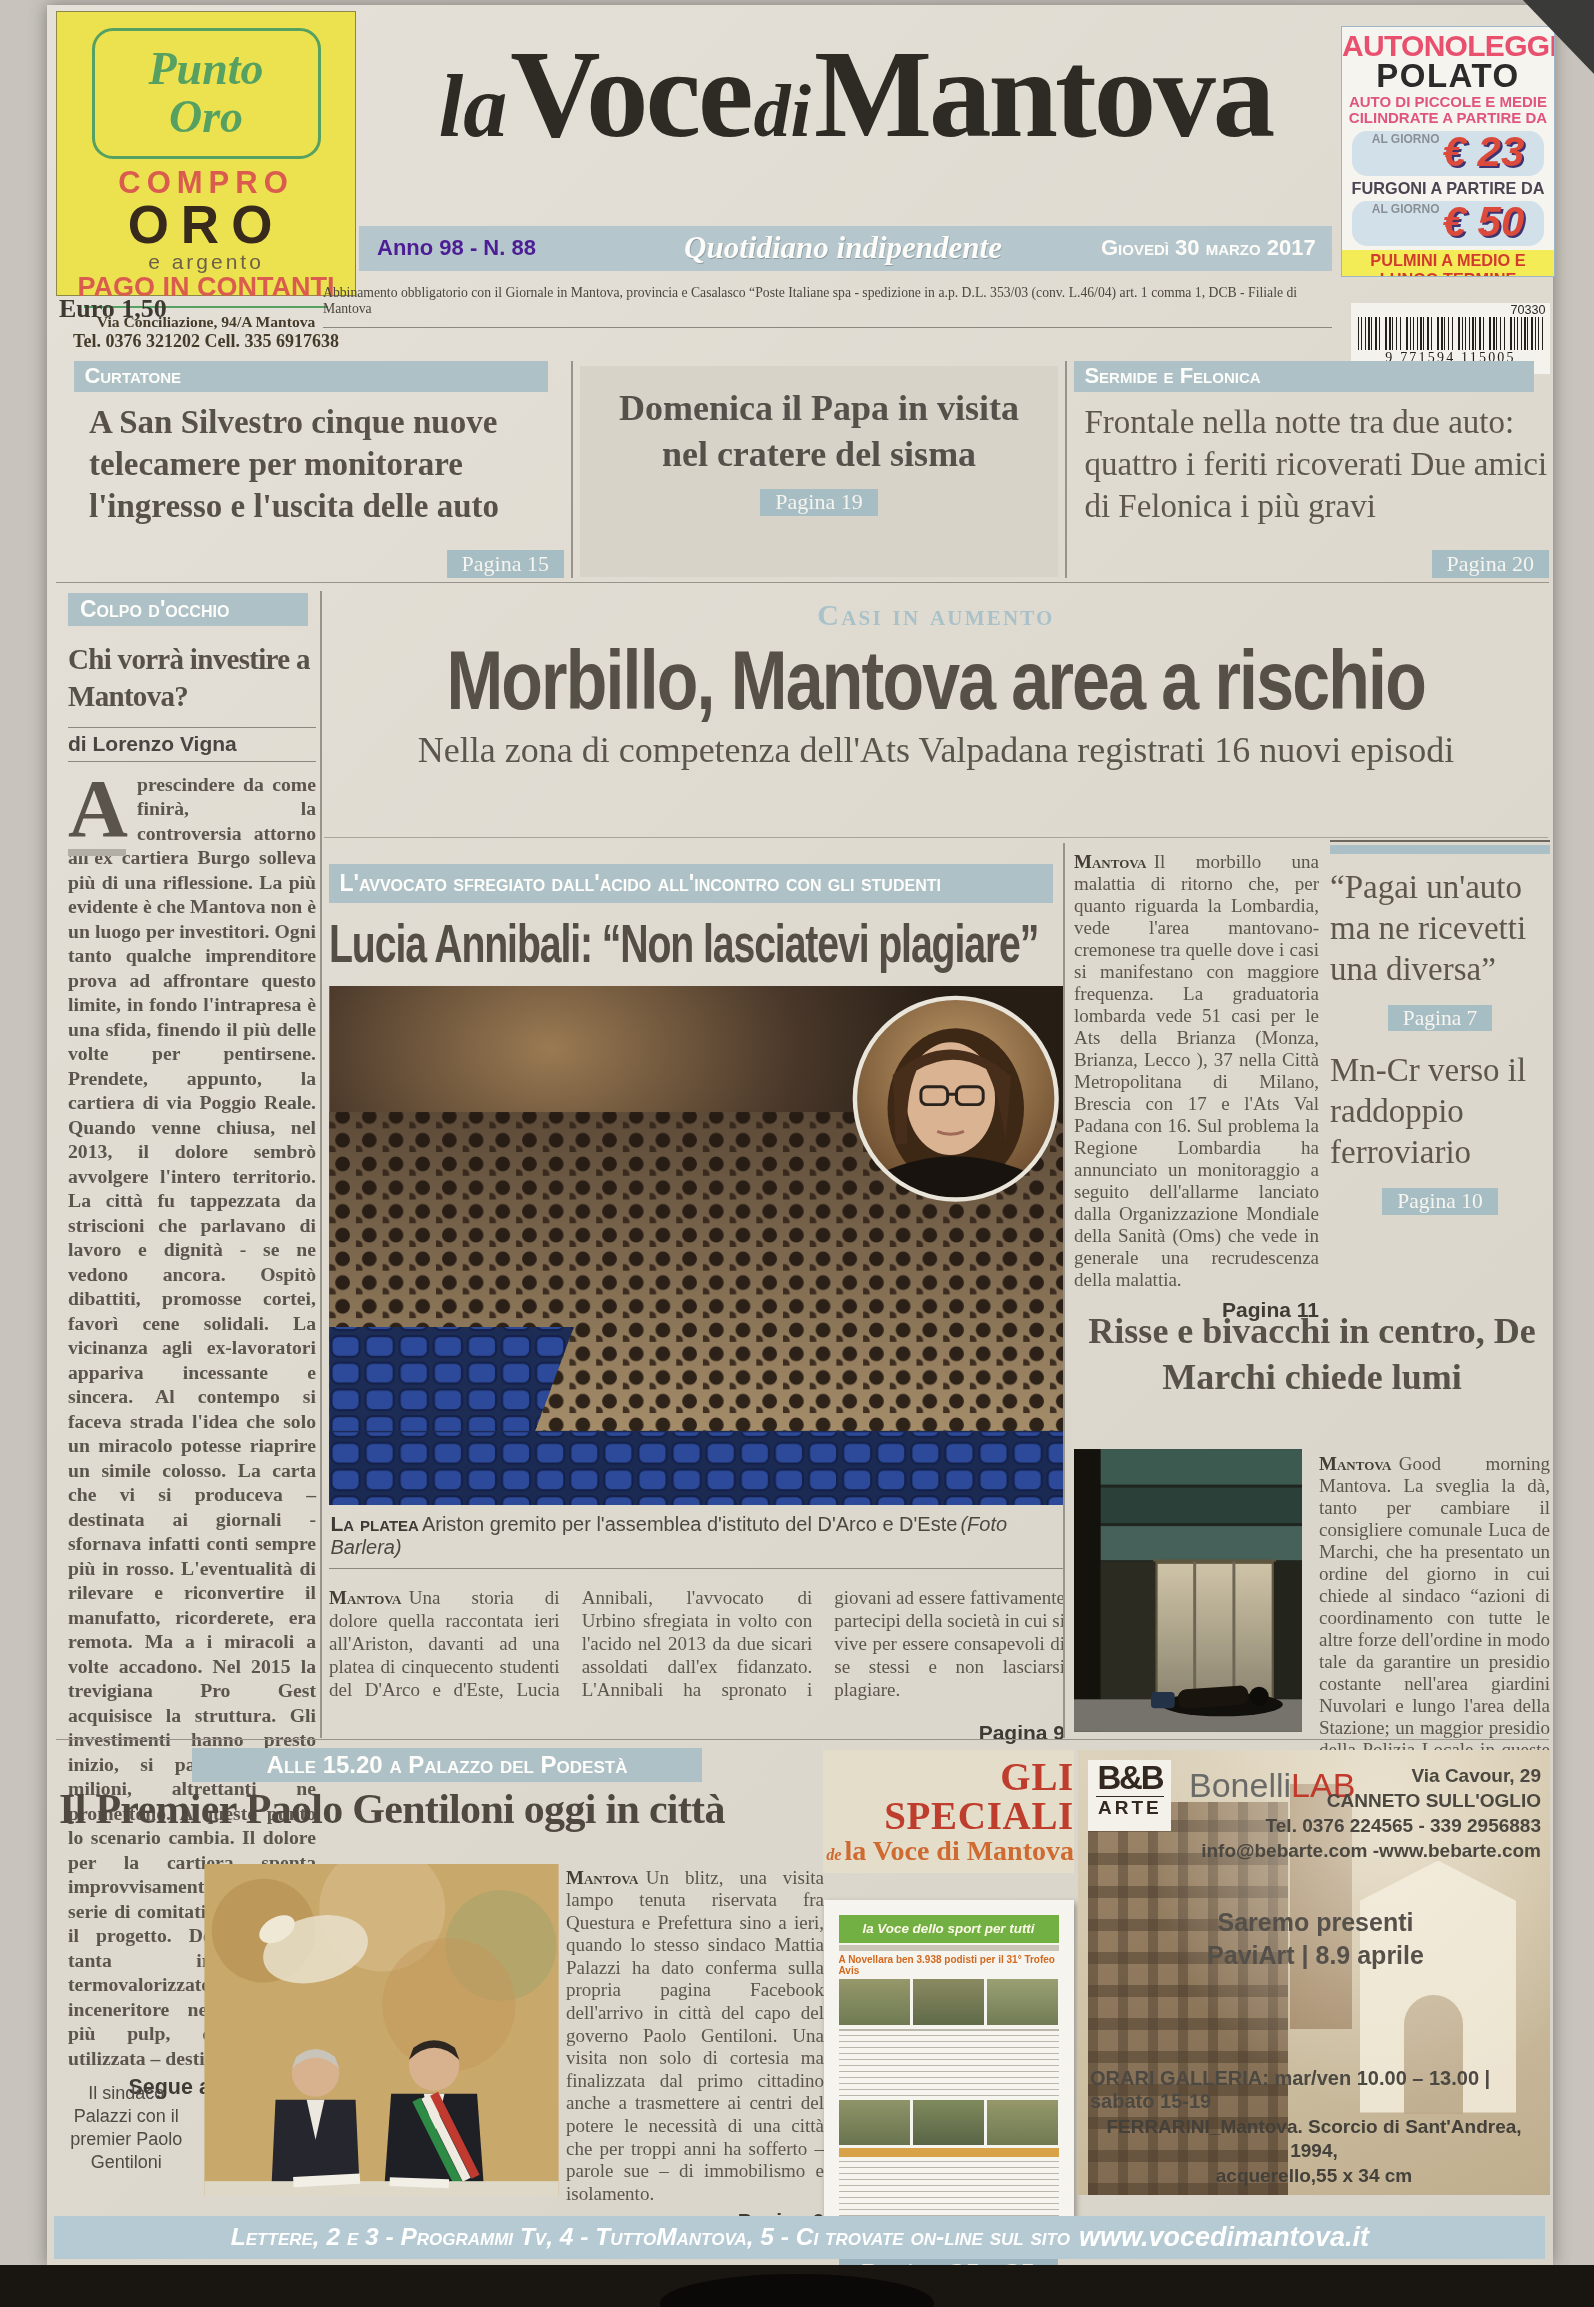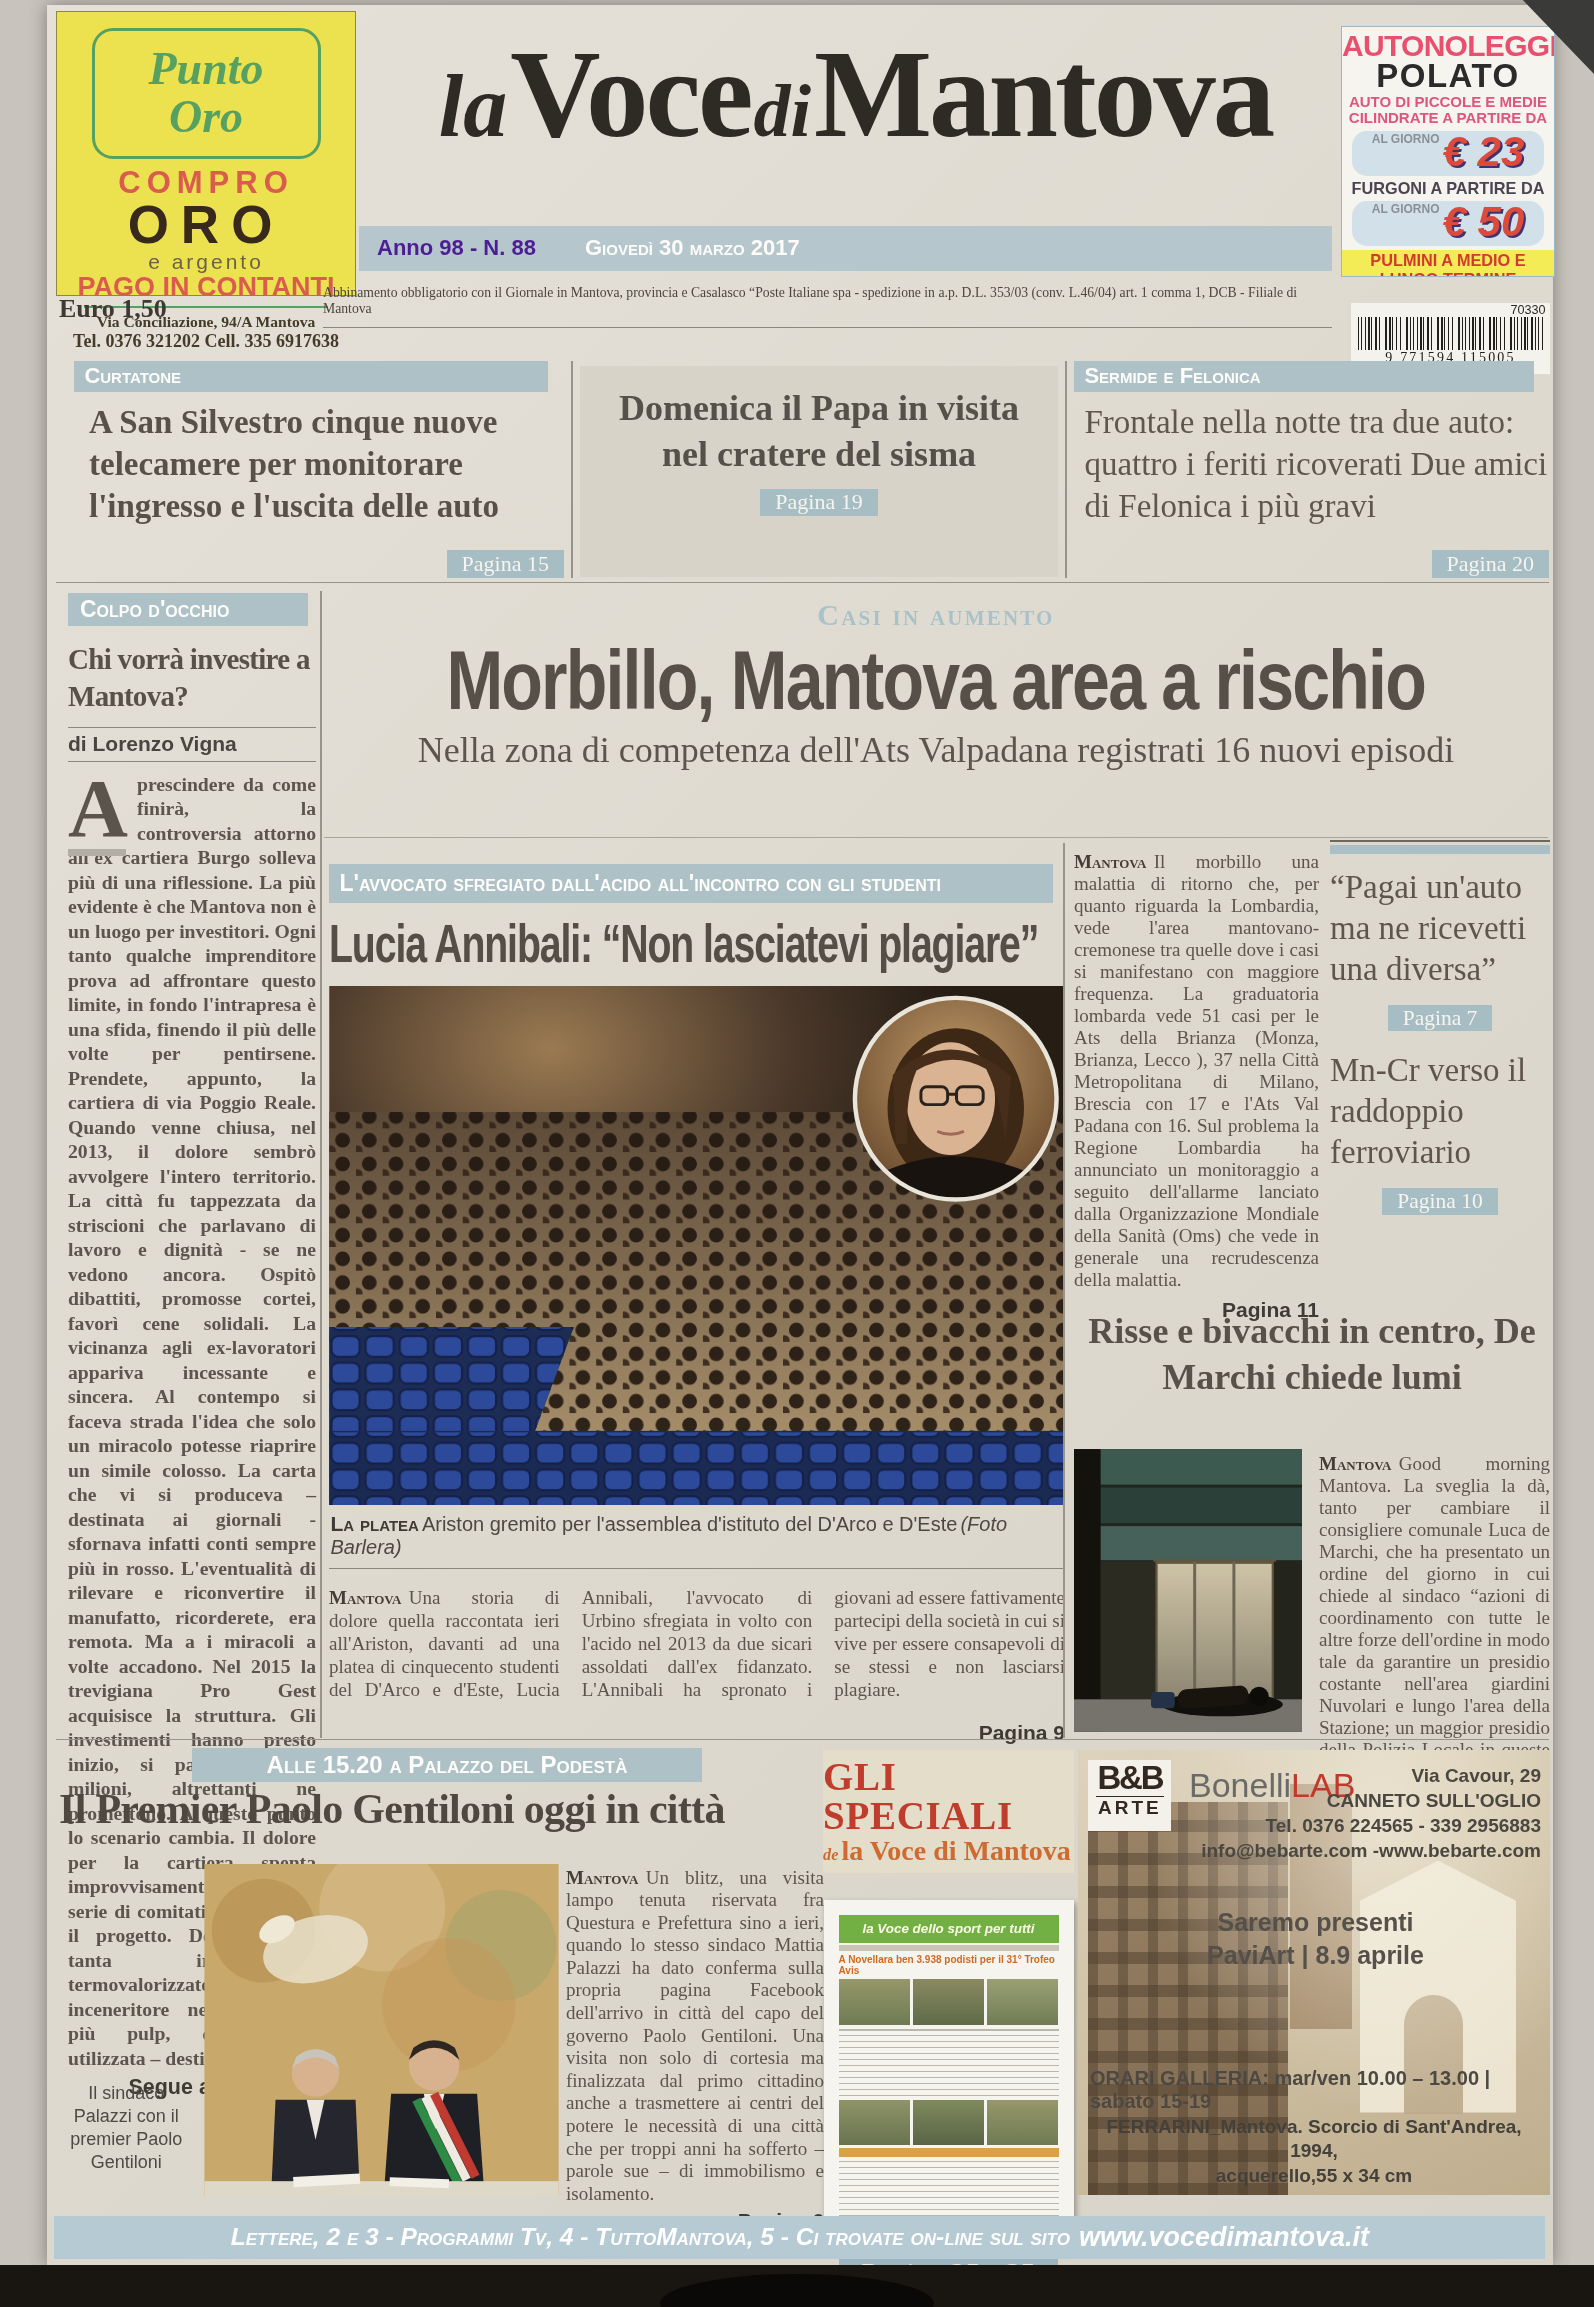--- a/index.html
+++ b/index.html
@@ -79,20 +79,21 @@
       <span class="eprice" style="font-size:42px;line-height:39px;">€ 50</span>
     </div>
     <div style="background:#f4ec56;padding:0.7px 0;">
       <span class="sans" style="color:#d23a2e;font-weight:bold;font-size:16.3px;">PULMINI A MEDIO E LUNGO TERMINE</span>
     </div>
 
   </div>
 
   <div class="abs" style="left:312px;top:221px;width:973px;height:45px;background:#b5c7cd;display:flex;align-items:center;">
     <div class="sans" style="color:#4c1d95;font-weight:bold;font-size:22px;margin-left:18px;width:208px;">Anno 98 - N. 88</div>
+    <div style="flex:1;text-align:center;color:#fdfcf8;font-style:italic;font-weight:bold;font-size:31px;text-shadow:0.7px 0.7px 0.7px #8a9aa0;">Quotidiano indipendente</div>
     <div class="sans" style="color:#fdfcf8;font-weight:bold;font-variant:small-caps;font-size:22px;margin-right:16.3px;">Giovedì 30 marzo 2017</div>
   </div>
   <div class="abs" style="left:276px;top:280px;width:1009px;color:#4c463e;font-size:13.7px;border-bottom:1.5px solid #8d887f;padding-bottom:10.4px;">Abbinamento obbligatorio con il Giornale in Mantova, provincia e Casalasco “Poste Italiane spa - spedizione in a.p. D.L. 353/03 (conv. L.46/04) art. 1 comma 1, DCB - Filiale di Mantova</div>
   <div class="abs" style="left:12px;top:289px;font-size:26px;font-weight:bold;color:#3e3932;">Euro 1,50</div>
 
   <div class="abs" style="left:1304px;top:298px;width:199px;height:70px;background:#f4f2ec;padding-top:1.5px;">
     <div class="sans" style="position:absolute;right:4.5px;top:0;font-size:12.6px;color:#2b2926;">70330</div>
     <div style="margin:13.4px 7.4px 0;height:33px;background:repeating-linear-gradient(90deg,#23201c 0 1.5px,#f4f2ec 1.5px 3px,#23201c 3px 3.7px,#f4f2ec 3.7px 6.7px,#23201c 6.7px 8.2px,#f4f2ec 8.2px 10.4px);"></div>
     <div style="text-align:center;font-size:14px;letter-spacing:2.2px;color:#23201c;">9 771594 115005</div>
   </div>
@@ -283,21 +284,21 @@
       <rect x="250" y="424" width="80" height="12" fill="#f2efe6" transform="rotate(2 290 430)"></rect>
     </svg>
   </div>
   <div class="abs sans" style="left:16.3px;top:2077px;width:126px;font-size:18px;line-height:23px;color:#4e4a44;text-align:center;">Il sindaco Palazzi con il premier Paolo Gentiloni</div>
   <div class="abs body-txt" style="left:519px;top:1862px;width:258px;font-size:19px;line-height:22.6px;">
     <span class="lead">Mantova</span><span>Un blitz, una visita lampo tenuta riservata fra Questura e Prefettura sino a ieri, quando lo stesso sindaco Mattia Palazzi ha dato conferma sulla propria pagina Facebook dell'arrivo in città del capo del governo Paolo Gentiloni. Una visita non solo di cortesia ma finalizzata dal primo cittadino anche a trasmettere ai centri del potere le necessità di una città che per troppi anni ha sofferto – parole sue – di immobilismo e isolamento.</span>
     <div class="pgbold" style="font-size:21px;margin-top:4.5px;">Pagina 6</div>
   </div>
 
   <div class="abs" style="left:776px;top:1745px;width:251px;height:470px;">
-    <div style="background:#e4ddca;text-align:left;padding:7.4px 0 6px;">
+    <div style="background:#e4ddca;text-align:right;padding:7.4px 0 6px;">
       <div style="color:#bf3d2c;font-weight:bold;font-size:39px;line-height:39px;letter-spacing:0.7px;">GLI SPECIALI</div>
       <div>
         <span style="color:#cf6a30;font-style:italic;font-weight:bold;font-size:16.3px;">de</span>
         <span style="color:#cf6a30;font-weight:bold;font-size:28px;">la Voce di Mantova</span>
       </div>
     </div>
     <div style="margin:27px auto 0;width:220px;height:310px;background:#f6f4ee;box-shadow:2.2px 3px 6px rgba(40,35,25,.4);padding:15px;">
       <div style="background:#72b043;height:28px;display:flex;align-items:center;justify-content:center;">
         <span class="sans" style="color:#fdf9e8;font-weight:bold;font-style:italic;font-size:13.4px;">la Voce dello sport per tutti</span>
       </div>

